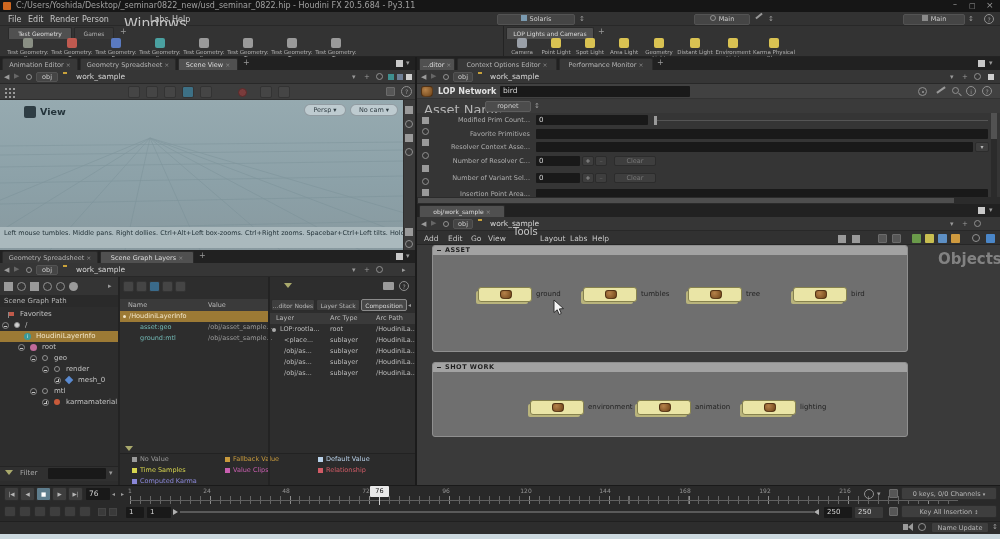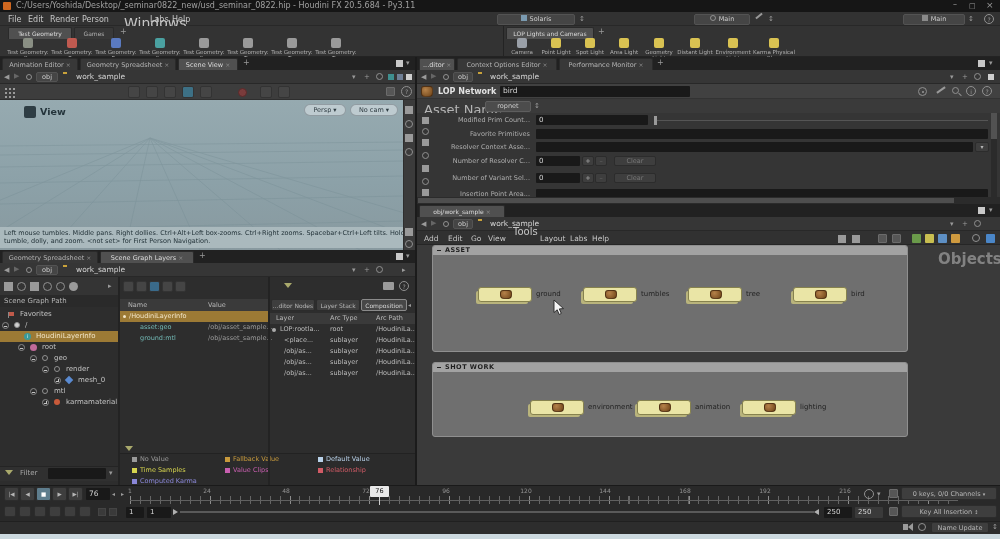--- a/index.html
+++ b/index.html
@@ -154,21 +154,20 @@
         <line x1="150" y1="38" x2="445" y2="150"></line>
       <line x1="150" y1="38" x2="530" y2="150"></line>
     </g>
   </svg>
   <div style="position:absolute;left:24px;top:6px;width:12px;height:12px;background:#2e3d44;border-radius:2px"></div>
   <div style="position:absolute;left:40px;top:6px;font-size:9.5px;font-weight:bold;color:#24343b">View</div>
   <div class="pill" style="position:absolute;left:304px;top:4px;width:42px;height:12px"><span>Persp</span> <span>▾</span></div>
   <div class="pill" style="position:absolute;left:350px;top:4px;width:48px;height:12px"><span>No cam</span> <span>▾</span></div>
   <div style="position:absolute;left:0;top:127px;width:403px;height:21px;background:rgba(172,186,191,.95);padding:2px 0 0 4px">
     <div style="font-size:6.5px;color:#1f2f35;white-space:nowrap">Left mouse tumbles. Middle pans. Right dollies. Ctrl+Alt+Left box-zooms. Ctrl+Right zooms. Spacebar+Ctrl+Left tilts. Hold &lt;not set&gt; for alternate</div>
-    <div style="font-size:6.5px;color:#1f2f35">tumble, dolly, and zoom. &lt;not set&gt; for First Person Navigation.</div>
   </div>
 </div>
 <div class="a" style="left:403px;top:100px;width:12px;height:150px;background:#3b3b3b;border-left:1px solid #2e2e2e"></div>
 <div class="a ics" style="left:405px;top:106px;width:8px;height:8px"></div>
 <div class="a cir" style="left:405px;top:120px;width:8px;height:8px"></div>
 <div class="a ics" style="left:405px;top:134px;width:8px;height:8px"></div>
 <div class="a cir" style="left:405px;top:148px;width:8px;height:8px"></div>
 <div class="a ics" style="left:405px;top:228px;width:8px;height:8px"></div>
 <div class="a cir" style="left:405px;top:240px;width:8px;height:8px"></div>
 

